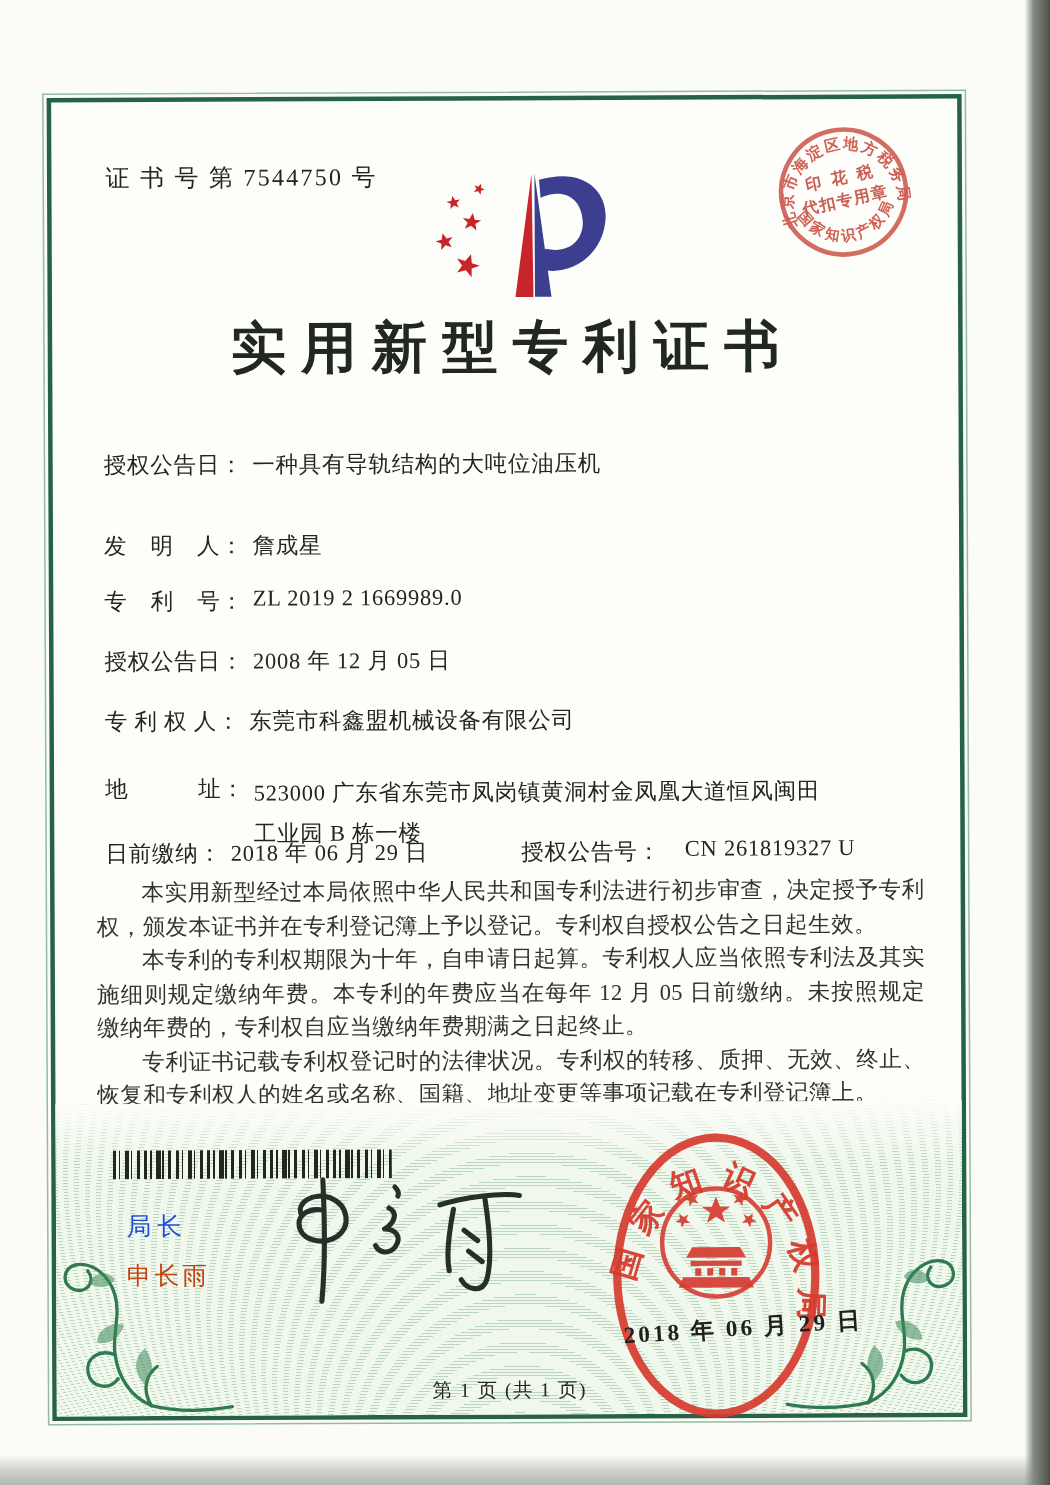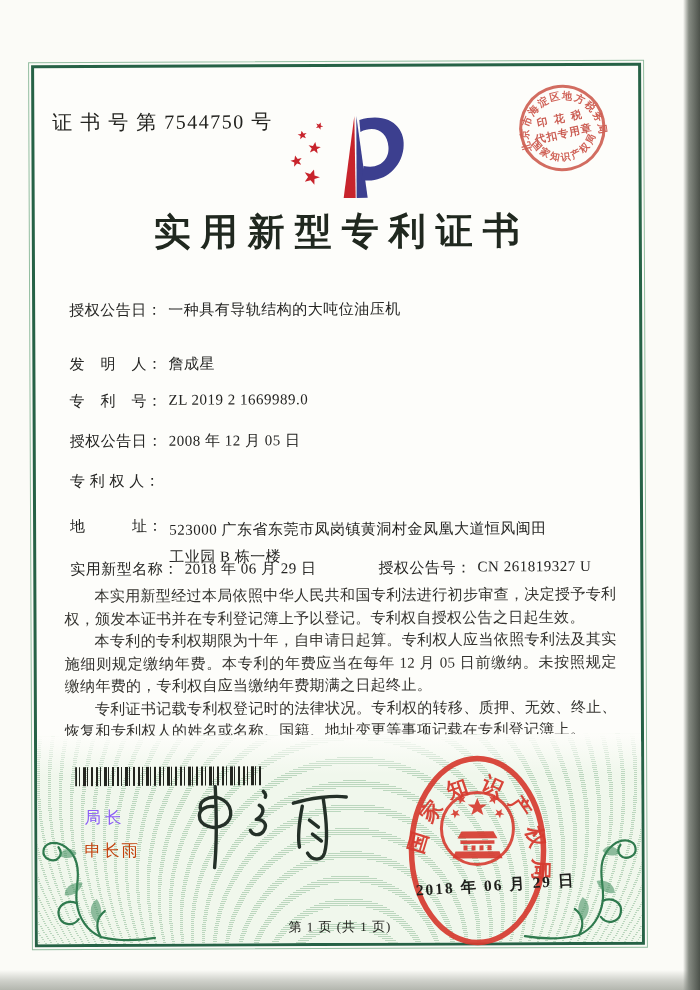--- a/index.html
+++ b/index.html
@@ -11,52 +11,52 @@
   }
   
   .scan-shadow-right{position:absolute;top:0;right:0;width:17px;height:100%;z-index:9;
     background:linear-gradient(90deg,rgba(120,125,118,0) 0,#868b83 35%,#4c514a 100%);}
   .scan-shadow-bottom{position:absolute;left:0;bottom:0;width:100%;height:20px;z-index:8;
     background:linear-gradient(180deg,rgba(160,163,156,0) 0,rgba(168,171,163,.55) 55%,#b3b6ae 100%);}
   
   .frame{position:absolute;left:33px;top:64px;width:604px;height:876px;
     background:#fdfdfa;border:3px solid #266246;outline:1px solid #92bda0;outline-offset:2px;
     transform:rotate(-0.25deg);}
-  .cert-no{position:absolute;left:18px;top:41px;font-size:20px;letter-spacing:1.5px;color:#23231f;}
+  .cert-no{position:absolute;left:36px;top:41px;font-size:16px;letter-spacing:1.5px;color:#23231f;}
   
   .logo{position:absolute;left:250px;top:42px;width:145px;height:108px;}
   
   .tax-stamp{position:absolute;left:462px;top:-4px;width:132px;height:132px;transform:rotate(-12deg);opacity:.88;}
   
   .title{position:absolute;left:0;right:0;top:140px;text-align:center;
     font-size:37px;font-weight:bold;letter-spacing:10px;color:#20281f;text-indent:10px;}
   
   .row{position:absolute;left:34px;right:26px;font-size:15px;color:#242422;display:flex;}
   .row .lbl{white-space:pre;flex:none;letter-spacing:.5px;}
   .row .val{margin-left:6px;letter-spacing:.5px;}
   .addr .val{line-height:27px;}
   .grant-row{display:flex;}
   .grant-row .pair{display:flex;}
-  .grant-row .pair+.pair{margin-left:62px;}
+  .grant-row .pair+.pair{margin-left:62px;gap:10px;}
   
   .paras{position:absolute;left:28px;right:24px;top:517px;font-size:15px;line-height:22.5px;
     text-align:justify;color:#33322e;letter-spacing:.3px;}
   .paras p{margin:0;text-indent:2em;}
   
   .guilloche{position:absolute;left:0;right:0;bottom:0;height:208px;
     background:
       linear-gradient(180deg,#fdfdfa 0,rgba(253,253,250,0) 40px),
       repeating-radial-gradient(140% 120% at 50% 165%, rgba(114,170,126,.42) 0 1px, rgba(255,255,255,0) 1px 6.5px),
       #f0f7ec;}
   .flourish{position:absolute;bottom:1px;width:120px;height:152px;}
   .flourish.left{left:1px;}
   .flourish.right{right:1px;transform:scaleX(-1);}
   .barcode{position:absolute;left:38px;top:699px;width:186px;height:19px;
     background:repeating-linear-gradient(90deg,#23251f 0 2px,transparent 2px 4px,#23251f 4px 5px,transparent 5px 8px,#23251f 8px 11px,transparent 11px 12px,#23251f 12px 13px,transparent 13px 16px,#23251f 16px 18px,transparent 18px 21px);}
-  .officer{position:absolute;left:47px;top:739px;font-size:16.5px;color:#8b5cf6;letter-spacing:4px;}
+  .officer{position:absolute;left:47px;top:739px;font-size:16.5px;color:#1d4ed8;letter-spacing:4px;}
   .officer-name{position:absolute;left:47px;top:772px;font-size:16.5px;color:#c2410c;letter-spacing:2px;}
   .signature{position:absolute;left:134px;top:712px;width:200px;height:100px;}
   .grant-seal{position:absolute;left:365px;top:684px;width:150px;height:200px;}
   .seal-date{position:absolute;left:378px;top:809px;font-size:15.5px;color:#1f1f1c;
     letter-spacing:2px;transform:rotate(-3.5deg);font-weight:bold;}
   .page-footer{position:absolute;left:0;right:0;top:851px;text-align:center;font-size:13px;color:#23231f;letter-spacing:1px;}
 </style>
 </head>
 <body>
 
@@ -113,31 +113,32 @@
   <div class="row" style="top:324px">
     <span class="lbl">专　利　号：</span>
     <span class="val">ZL 2019 2 1669989.0</span>
   </div>
   <div class="row" style="top:364px">
     <span class="lbl">授权公告日：</span>
     <span class="val">2008 年 12 月 05 日</span>
   </div>
   <div class="row" style="top:404px">
     <span class="lbl">专 利 权 人：</span>
+    <span class="val">东莞市科鑫盟机械设备有限公司</span>
   </div>
   <div class="row addr" style="top:449px">
     <span class="lbl">地　　　址：</span>
     <span class="val">
       <span>523000 广东省东莞市凤岗镇黄洞村金凤凰大道恒风闽田</span><br>
       <span>工业园 B 栋一楼</span>
     </span>
   </div>
   <div class="row grant-row" style="top:492px">
     <span class="pair">
-      <span class="lbl">实用新型名称：</span>
+      <span class="lbl">日前缴纳：</span>
       <span class="val">2018 年 06 月 29 日</span>
     </span>
     <span class="pair">
       <span class="lbl">授权公告号：</span>
       <span class="val">CN 261819327 U</span>
     </span>
   </div>
 
   <div class="paras">
     <p>本实用新型经过本局依照中华人民共和国专利法进行初步审查，决定授予专利权，颁发本证书并在专利登记簿上予以登记。专利权自授权公告之日起生效。</p>

